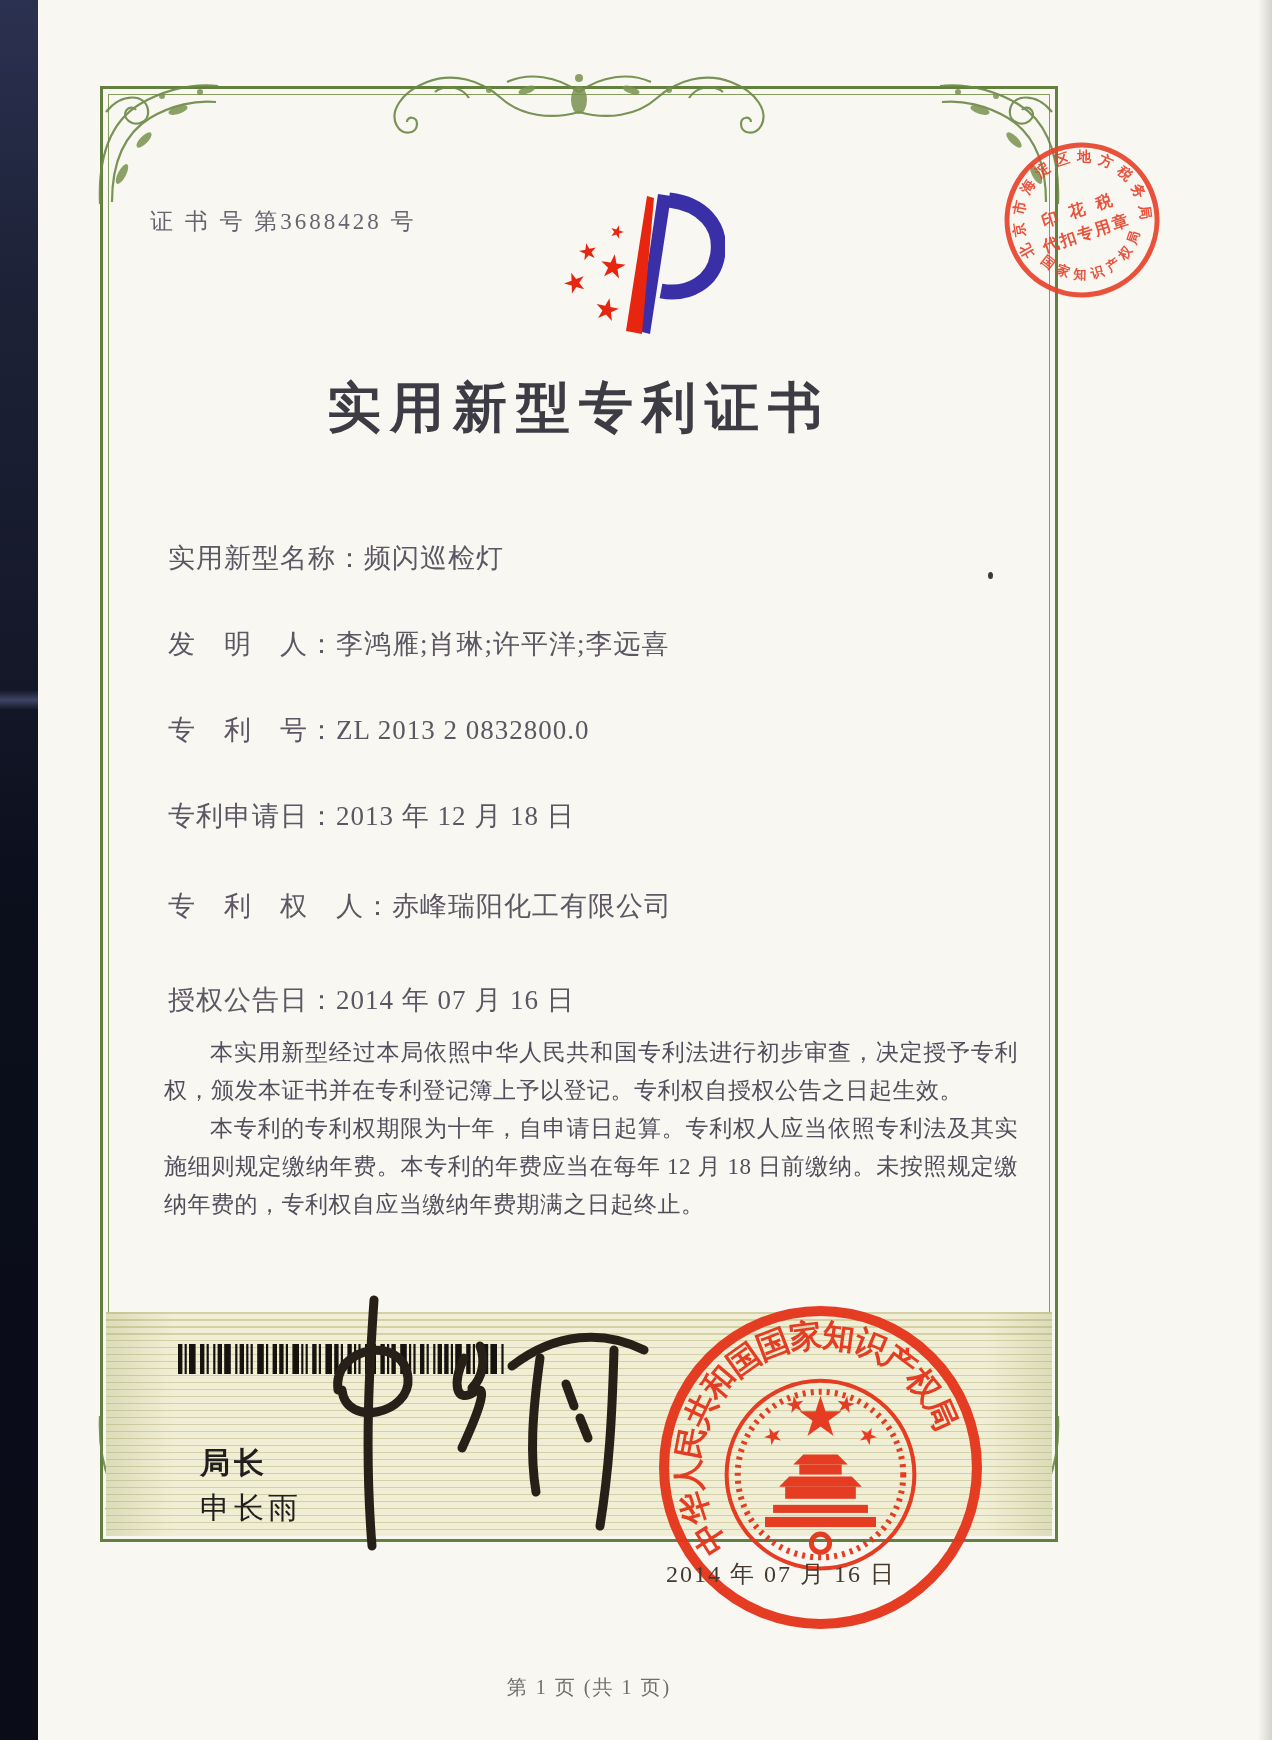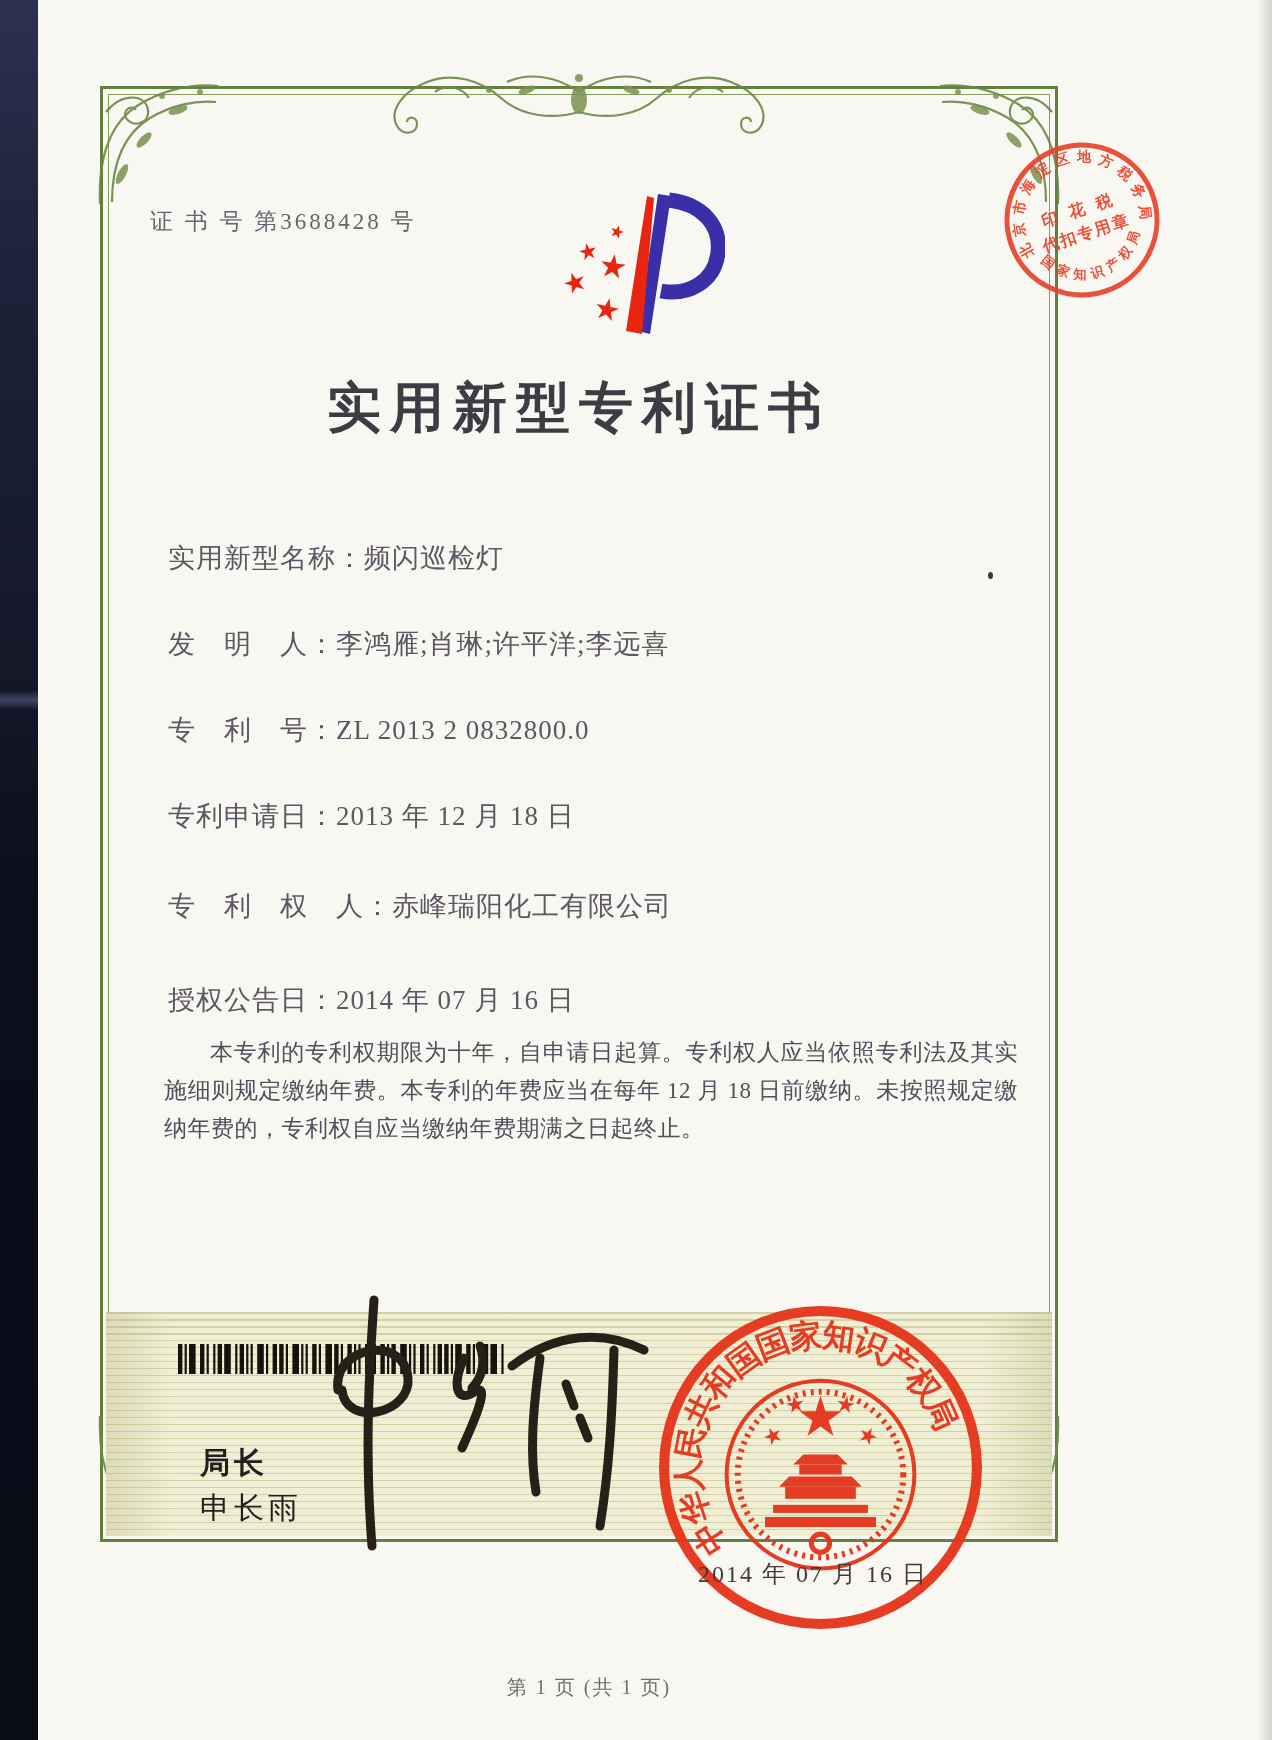--- a/index.html
+++ b/index.html
@@ -40,21 +40,21 @@
       linear-gradient(90deg,rgba(148,158,88,.22),rgba(0,0,0,0) 7%,rgba(0,0,0,0) 93%,rgba(148,158,88,.22)),
       repeating-linear-gradient(180deg,rgba(166,160,92,.38) 0px,rgba(166,160,92,.38) 1.5px,rgba(0,0,0,0) 1.5px,rgba(0,0,0,0) 7px),
       #f0eed4;}
   .barcode{left:176px;top:1344px;width:330px;height:30px;}
   .officer-label{left:200px;top:1443px;font-family:"Liberation Sans","DejaVu Sans",sans-serif;
     font-size:30px;font-weight:600;color:#201f1d;letter-spacing:4px;}
   .officer-name{left:200px;top:1488px;font-family:"Liberation Sans","DejaVu Sans",sans-serif;
     font-size:30px;font-weight:400;color:#201f1d;letter-spacing:4px;}
   .signature{left:312px;top:1288px;width:340px;height:272px;}
   .seal{left:658px;top:1305px;width:325px;height:325px;opacity:.95;}
-  .seal-date{left:698px;top:1558px;width:230px;text-align:center;font-size:24px;
+  .seal-date{left:666px;top:1558px;width:230px;text-align:center;font-size:24px;
     color:#443a30;letter-spacing:2px;white-space:pre;}
   .footer{left:110px;top:1674px;width:958px;text-align:center;font-size:20px;color:#6f6e6e;letter-spacing:2px;}
 </style>
 </head>
 <body>
 
 <div class="abs binding"></div>
 <div class="abs binding-notch"></div>
 <div class="abs page-edge-right"></div>
 
@@ -181,20 +181,21 @@
 
 <div class="abs field f0">实用新型名称：频闪巡检灯</div>
 <div class="abs field f1">发　明　人：李鸿雁;肖琳;许平洋;李远喜</div>
 <div class="abs field f2">专　利　号：ZL 2013 2 0832800.0</div>
 <div class="abs field f3">专利申请日：2013 年 12 月 18 日</div>
 <div class="abs field f4">专　利　权　人：赤峰瑞阳化工有限公司</div>
 <div class="abs field f5">授权公告日：2014 年 07 月 16 日</div>
 <div class="abs speck"></div>
 
 <div class="abs body-text">
+  <p>本实用新型经过本局依照中华人民共和国专利法进行初步审查，决定授予专利权，颁发本证书并在专利登记簿上予以登记。专利权自授权公告之日起生效。</p>
   <p>本专利的专利权期限为十年，自申请日起算。专利权人应当依照专利法及其实施细则规定缴纳年费。本专利的年费应当在每年 12 月 18 日前缴纳。未按照规定缴纳年费的，专利权自应当缴纳年费期满之日起终止。</p>
 </div>
 
 <div class="abs band"></div>
 
 <svg class="abs barcode" id="bars" viewBox="0 0 330 30" preserveAspectRatio="none">
     <rect x="2" y="0" width="4.4" height="30" fill="#16130f"></rect>
     <rect x="8.600000000000001" y="0" width="2.2" height="30" fill="#16130f"></rect>
     <rect x="13.000000000000002" y="0" width="6.6000000000000005" height="30" fill="#16130f"></rect>
     <rect x="24" y="0" width="4.4" height="30" fill="#16130f"></rect>

